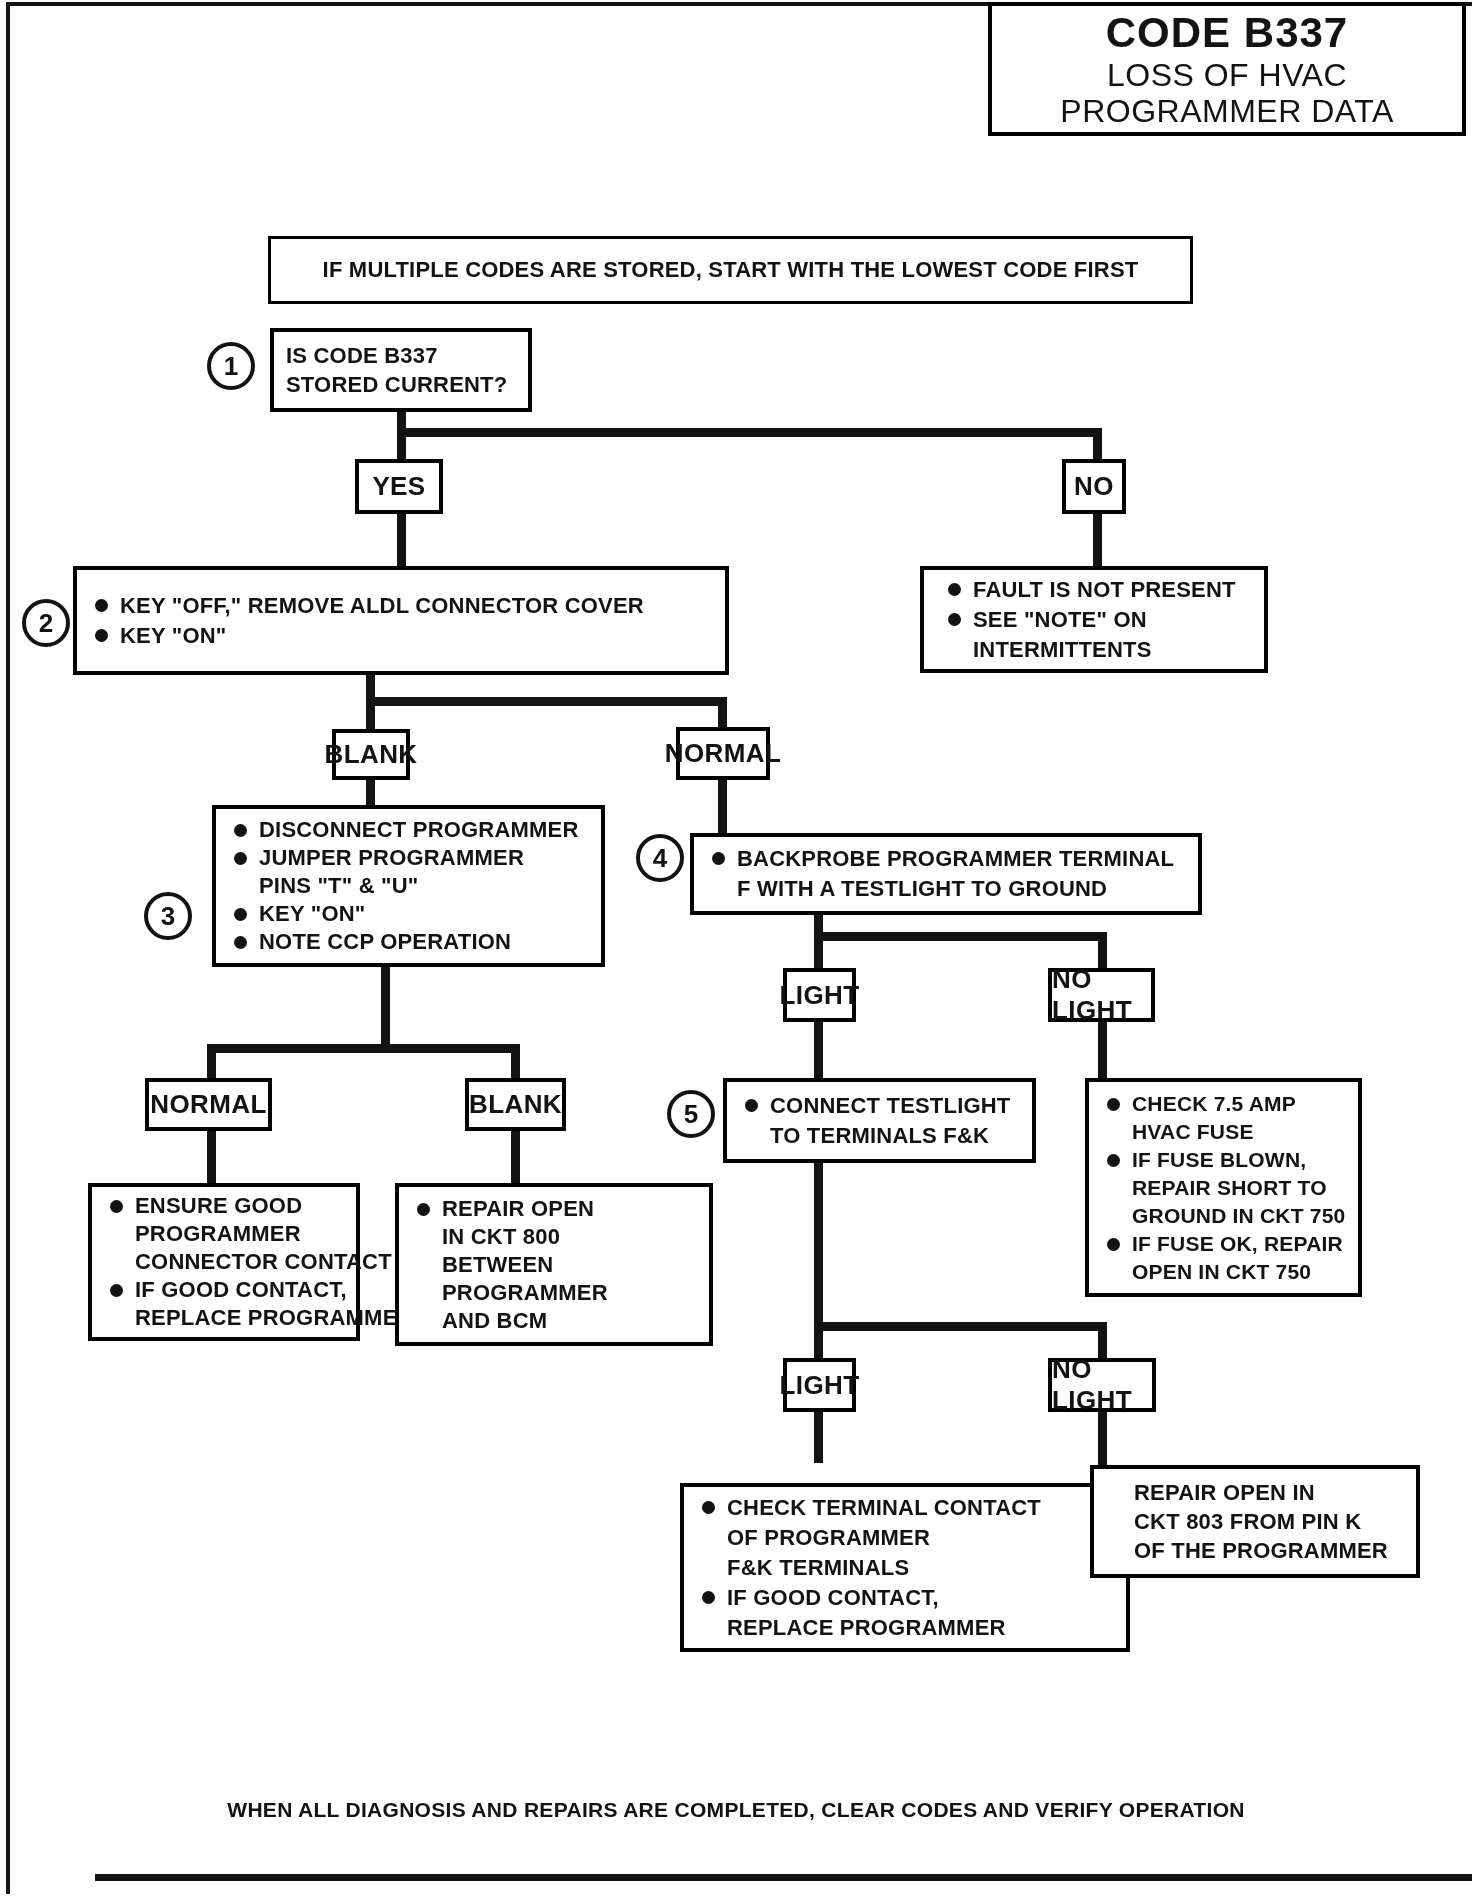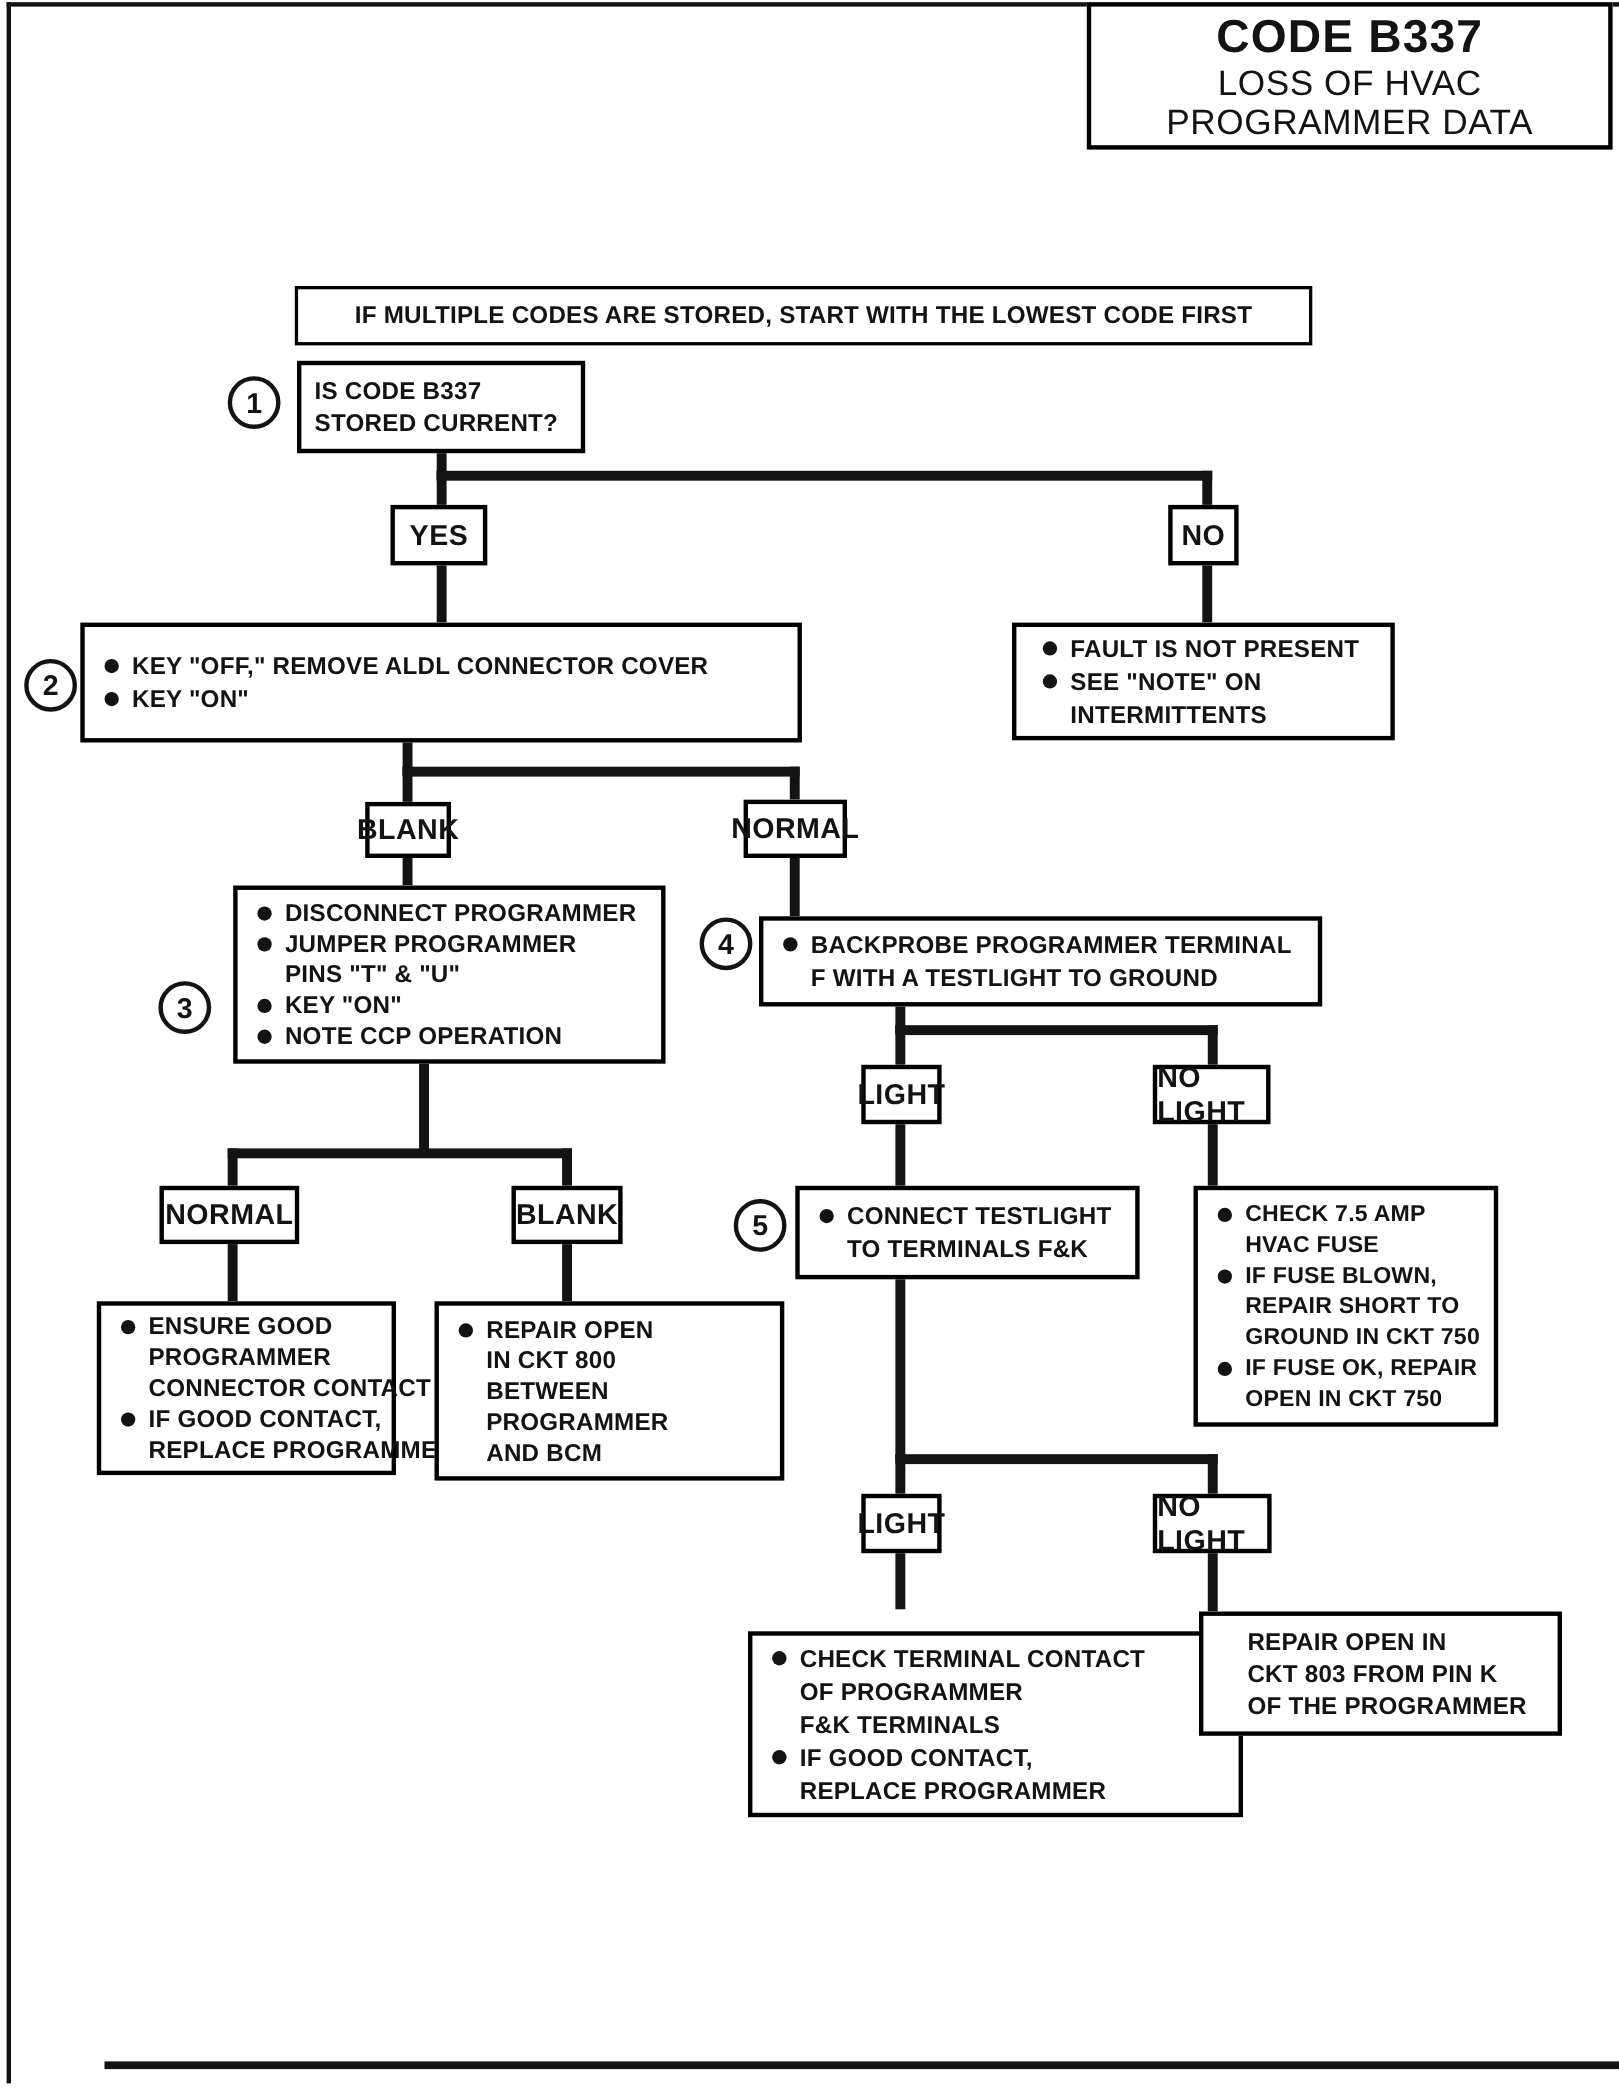--- a/index.html
+++ b/index.html
@@ -41,21 +41,21 @@
   <div class="line" style="left:95px;top:1874px;width:1377px;height:7px;"></div>
 
   <div class="box" style="left:988px;top:2px;width:478px;height:134px;">
     <div class="title-inner">
       <div class="title-code">CODE B337</div>
       <div class="title-sub">LOSS OF HVAC</div>
       <div class="title-sub">PROGRAMMER DATA</div>
     </div>
   </div>
 
-  <div class="box thin" style="left:268px;top:236px;width:925px;height:54px;margin-top:24px;">
+  <div class="box thin" style="left:268px;top:236px;width:925px;height:68px;">
     <div class="banner-inner">IF MULTIPLE CODES ARE STORED, START WITH THE LOWEST CODE FIRST</div>
   </div>
 
   <div class="num" style="left:207px;top:342px;">
     <span>1</span>
   </div>
   <div class="box" style="left:270px;top:328px;width:262px;height:84px;">
     <div class="rows" style="padding-left:12px;">
       <div class="row">
           <span>IS CODE B337</span>
@@ -331,14 +331,15 @@
         </div>
       <div class="row">
           <span>CKT 803 FROM PIN K</span>
         </div>
       <div class="row">
           <span>OF THE PROGRAMMER</span>
         </div>
     </div>
   </div>
 
+  <div class="footer-text">WHEN ALL DIAGNOSIS AND REPAIRS ARE COMPLETED, CLEAR CODES AND VERIFY OPERATION</div>
 
 </div>
 
 </body></html>

